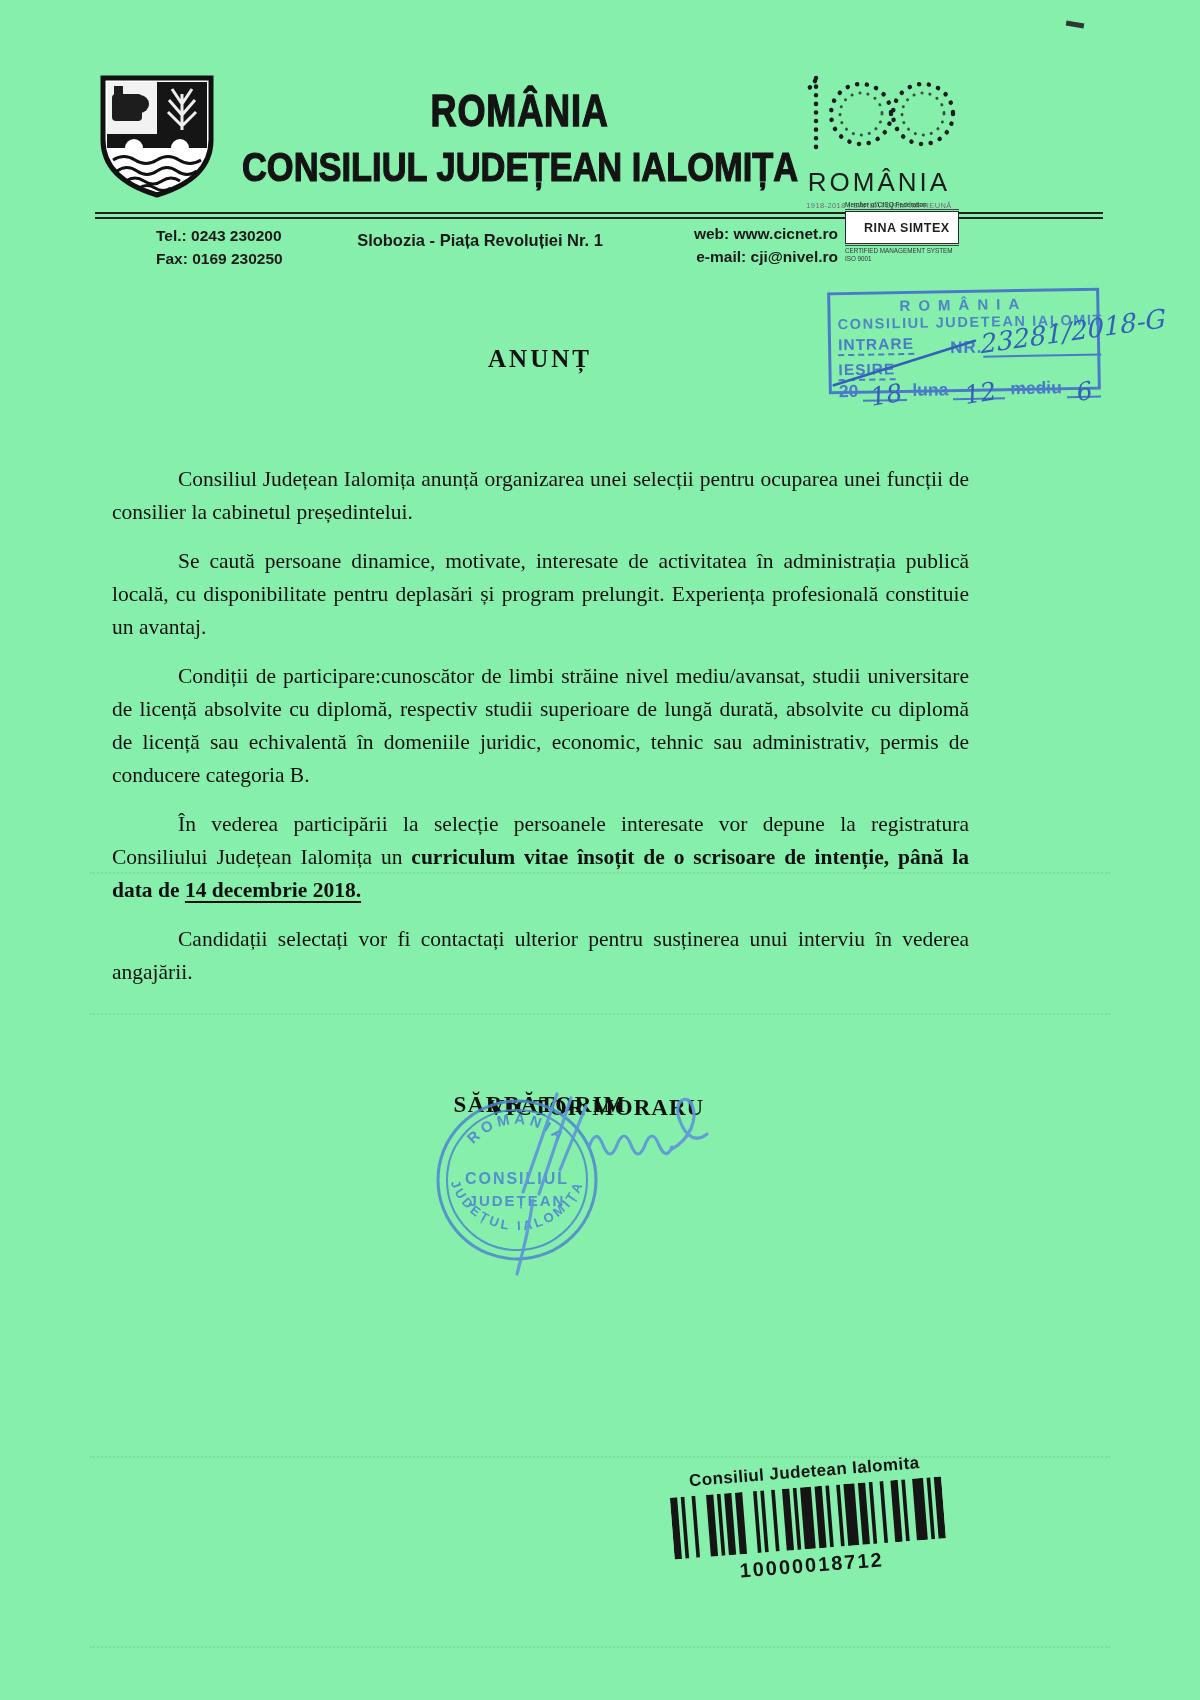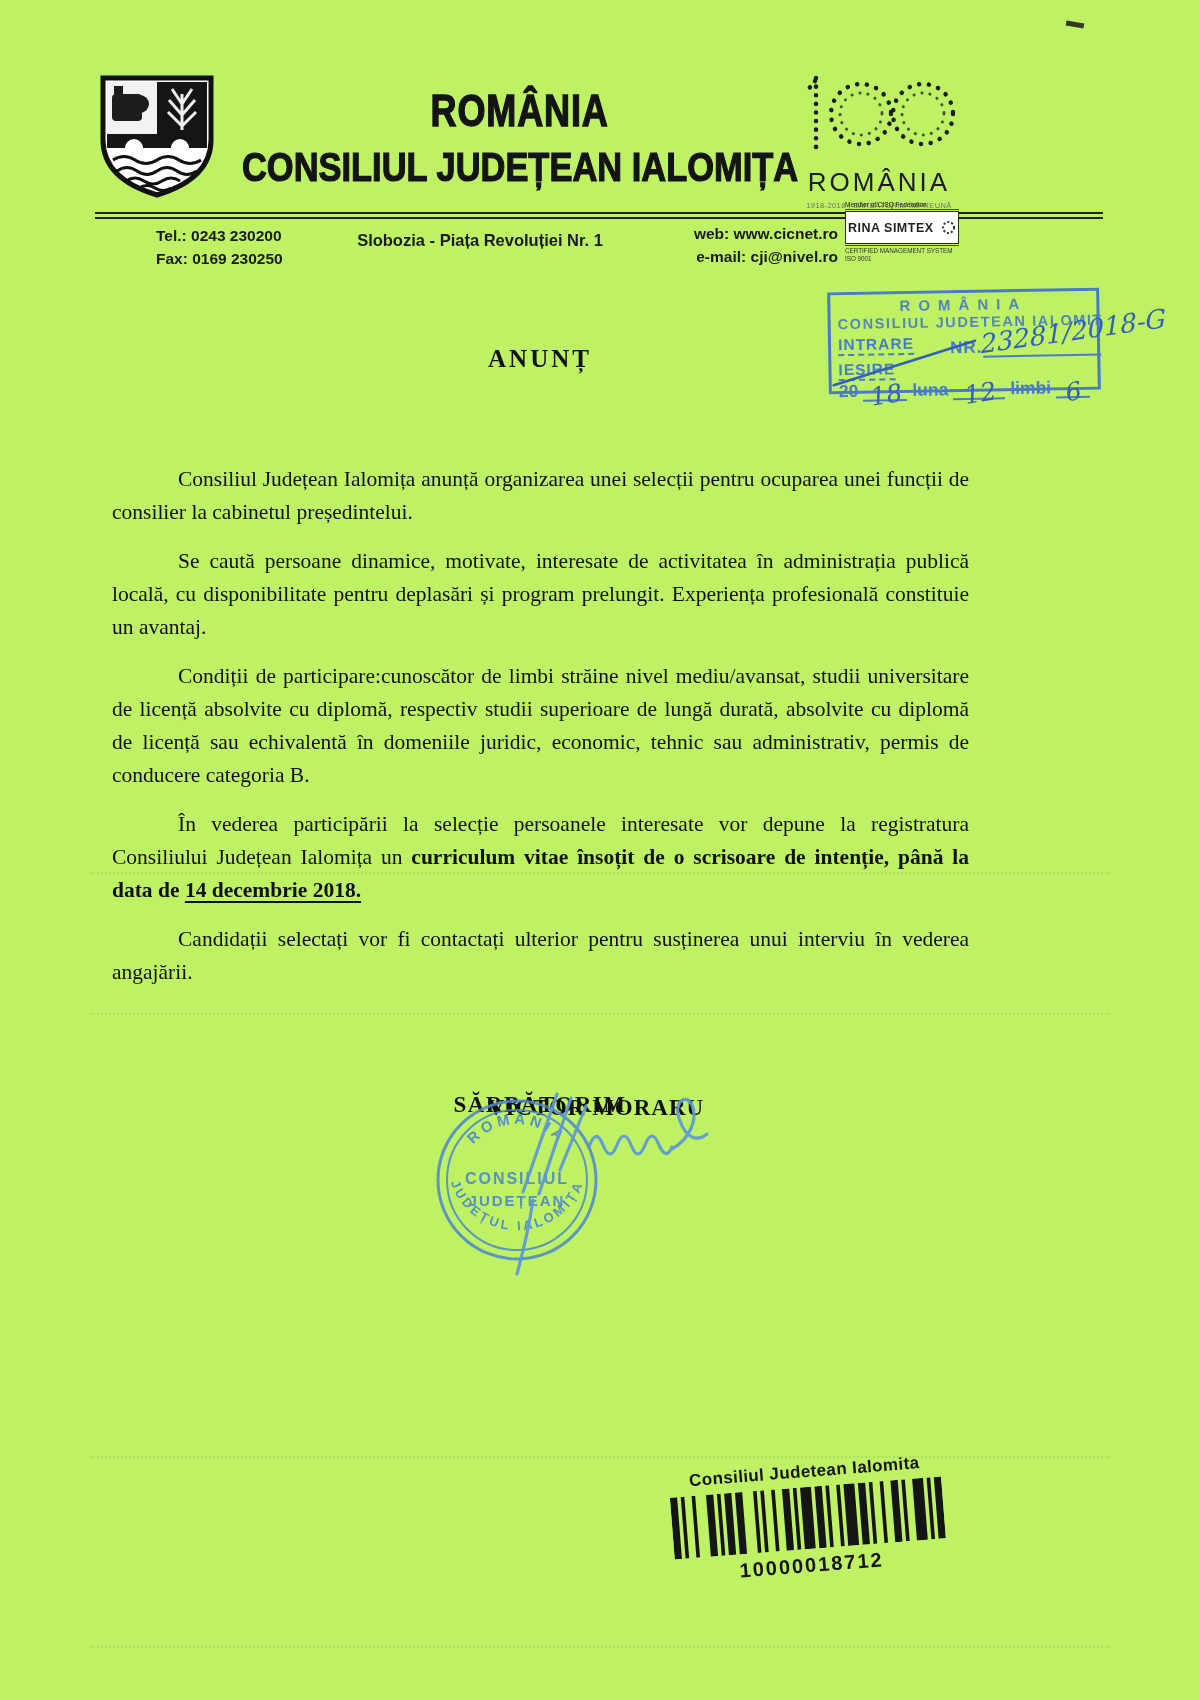--- a/index.html
+++ b/index.html
@@ -1,16 +1,16 @@
 <!DOCTYPE html>
 <html><head>
 <meta charset="utf-8">
 <style>
   html,body{margin:0;padding:0;background:#ffffff;}
-  .page{position:relative;width:1200px;height:1700px;background:#bef264;overflow:hidden;
+  .page{position:relative;width:1200px;height:1700px;background:#86efac;overflow:hidden;
         font-family:"Liberation Serif","DejaVu Serif",serif;color:#111;}
 
   
   .coat{position:absolute;left:98px;top:74px;width:118px;height:124px;}
   .head-center{position:absolute;left:170px;top:86px;width:700px;text-align:center;
                font-family:"Liberation Sans","DejaVu Sans",sans-serif;color:#141414;}
   .head-line1{font-size:44px;font-weight:bold;letter-spacing:1px;display:inline-block;
               transform:scaleX(.82);-webkit-text-stroke:1.3px #141414;}
   .head-line2{font-size:41px;font-weight:bold;letter-spacing:0px;display:inline-block;
               transform:scaleX(.84);-webkit-text-stroke:1.2px #141414;margin-top:8px;white-space:nowrap;}
@@ -24,21 +24,21 @@
 
   
   .contact{font-family:"Liberation Sans","DejaVu Sans",sans-serif;font-weight:bold;color:#1a1a1a;}
   .c-left{position:absolute;left:112px;top:224px;font-size:15.5px;line-height:23px;margin-left:44px;}
   .c-center{position:absolute;left:300px;top:231px;width:360px;text-align:center;font-size:16.5px;}
   .c-right{position:absolute;left:600px;top:222px;width:238px;text-align:right;font-size:15.5px;line-height:23px;}
 
   
   .cert{position:absolute;left:845px;top:201px;width:114px;font-family:"Liberation Sans",sans-serif;color:#222;}
   .cert-top{font-size:6.5px;border-bottom:1px solid #444;padding-bottom:1px;white-space:nowrap;overflow:hidden;}
-  .cert-frame{border:1.6px solid #2b2b2b;margin-top:1px;padding:8px 2px;display:flex;align-items:center;
+  .cert-frame{border:1.6px solid #2b2b2b;margin-top:1px;padding:8px 18px;display:flex;align-items:center;
               justify-content:space-between;background:#fff;}
   .cert-brand{font-size:12.5px;letter-spacing:.5px;font-weight:bold;color:#1f1f1f;white-space:nowrap;}
   .cert-bot{font-size:6.3px;border-top:1px solid #444;margin-top:1px;padding-top:1px;line-height:8px;
             white-space:nowrap;overflow:hidden;color:#333;}
 
   
   .rstamp{position:absolute;left:828px;top:290px;width:272px;height:102px;border:3px solid #4a7ac8;
           transform:rotate(-1deg);color:#4a7ac8;font-family:"Liberation Sans",sans-serif;
           padding:3px 7px;box-sizing:border-box;}
   .st1{text-align:center;font-size:15px;letter-spacing:8px;font-weight:bold;opacity:.92;}
@@ -165,21 +165,21 @@
       <span class="hand st-nrval">23281/2018-G</span>
     </div>
     <div class="st4">
       <span class="st-iesire">IESIRE</span>
     </div>
     <div class="st5">
       <span>20</span>
       <span class="slot y"><span class="hand">18</span></span>
       <span>luna</span>
       <span class="slot m"><span class="hand">12</span></span>
-      <span>limbi</span>
+      <span>mediu</span>
       <span class="slot d"><span class="hand">6</span></span>
     </div>
     <svg class="st-cross" viewBox="0 0 200 60">
       <path d="M6,52 L148,10" stroke="#3560b8" stroke-width="2.6" fill="none" stroke-linecap="round"></path>
     </svg>
   </div>
 
   <div class="title">ANUNȚ</div>
 
   <div class="bodytext">

